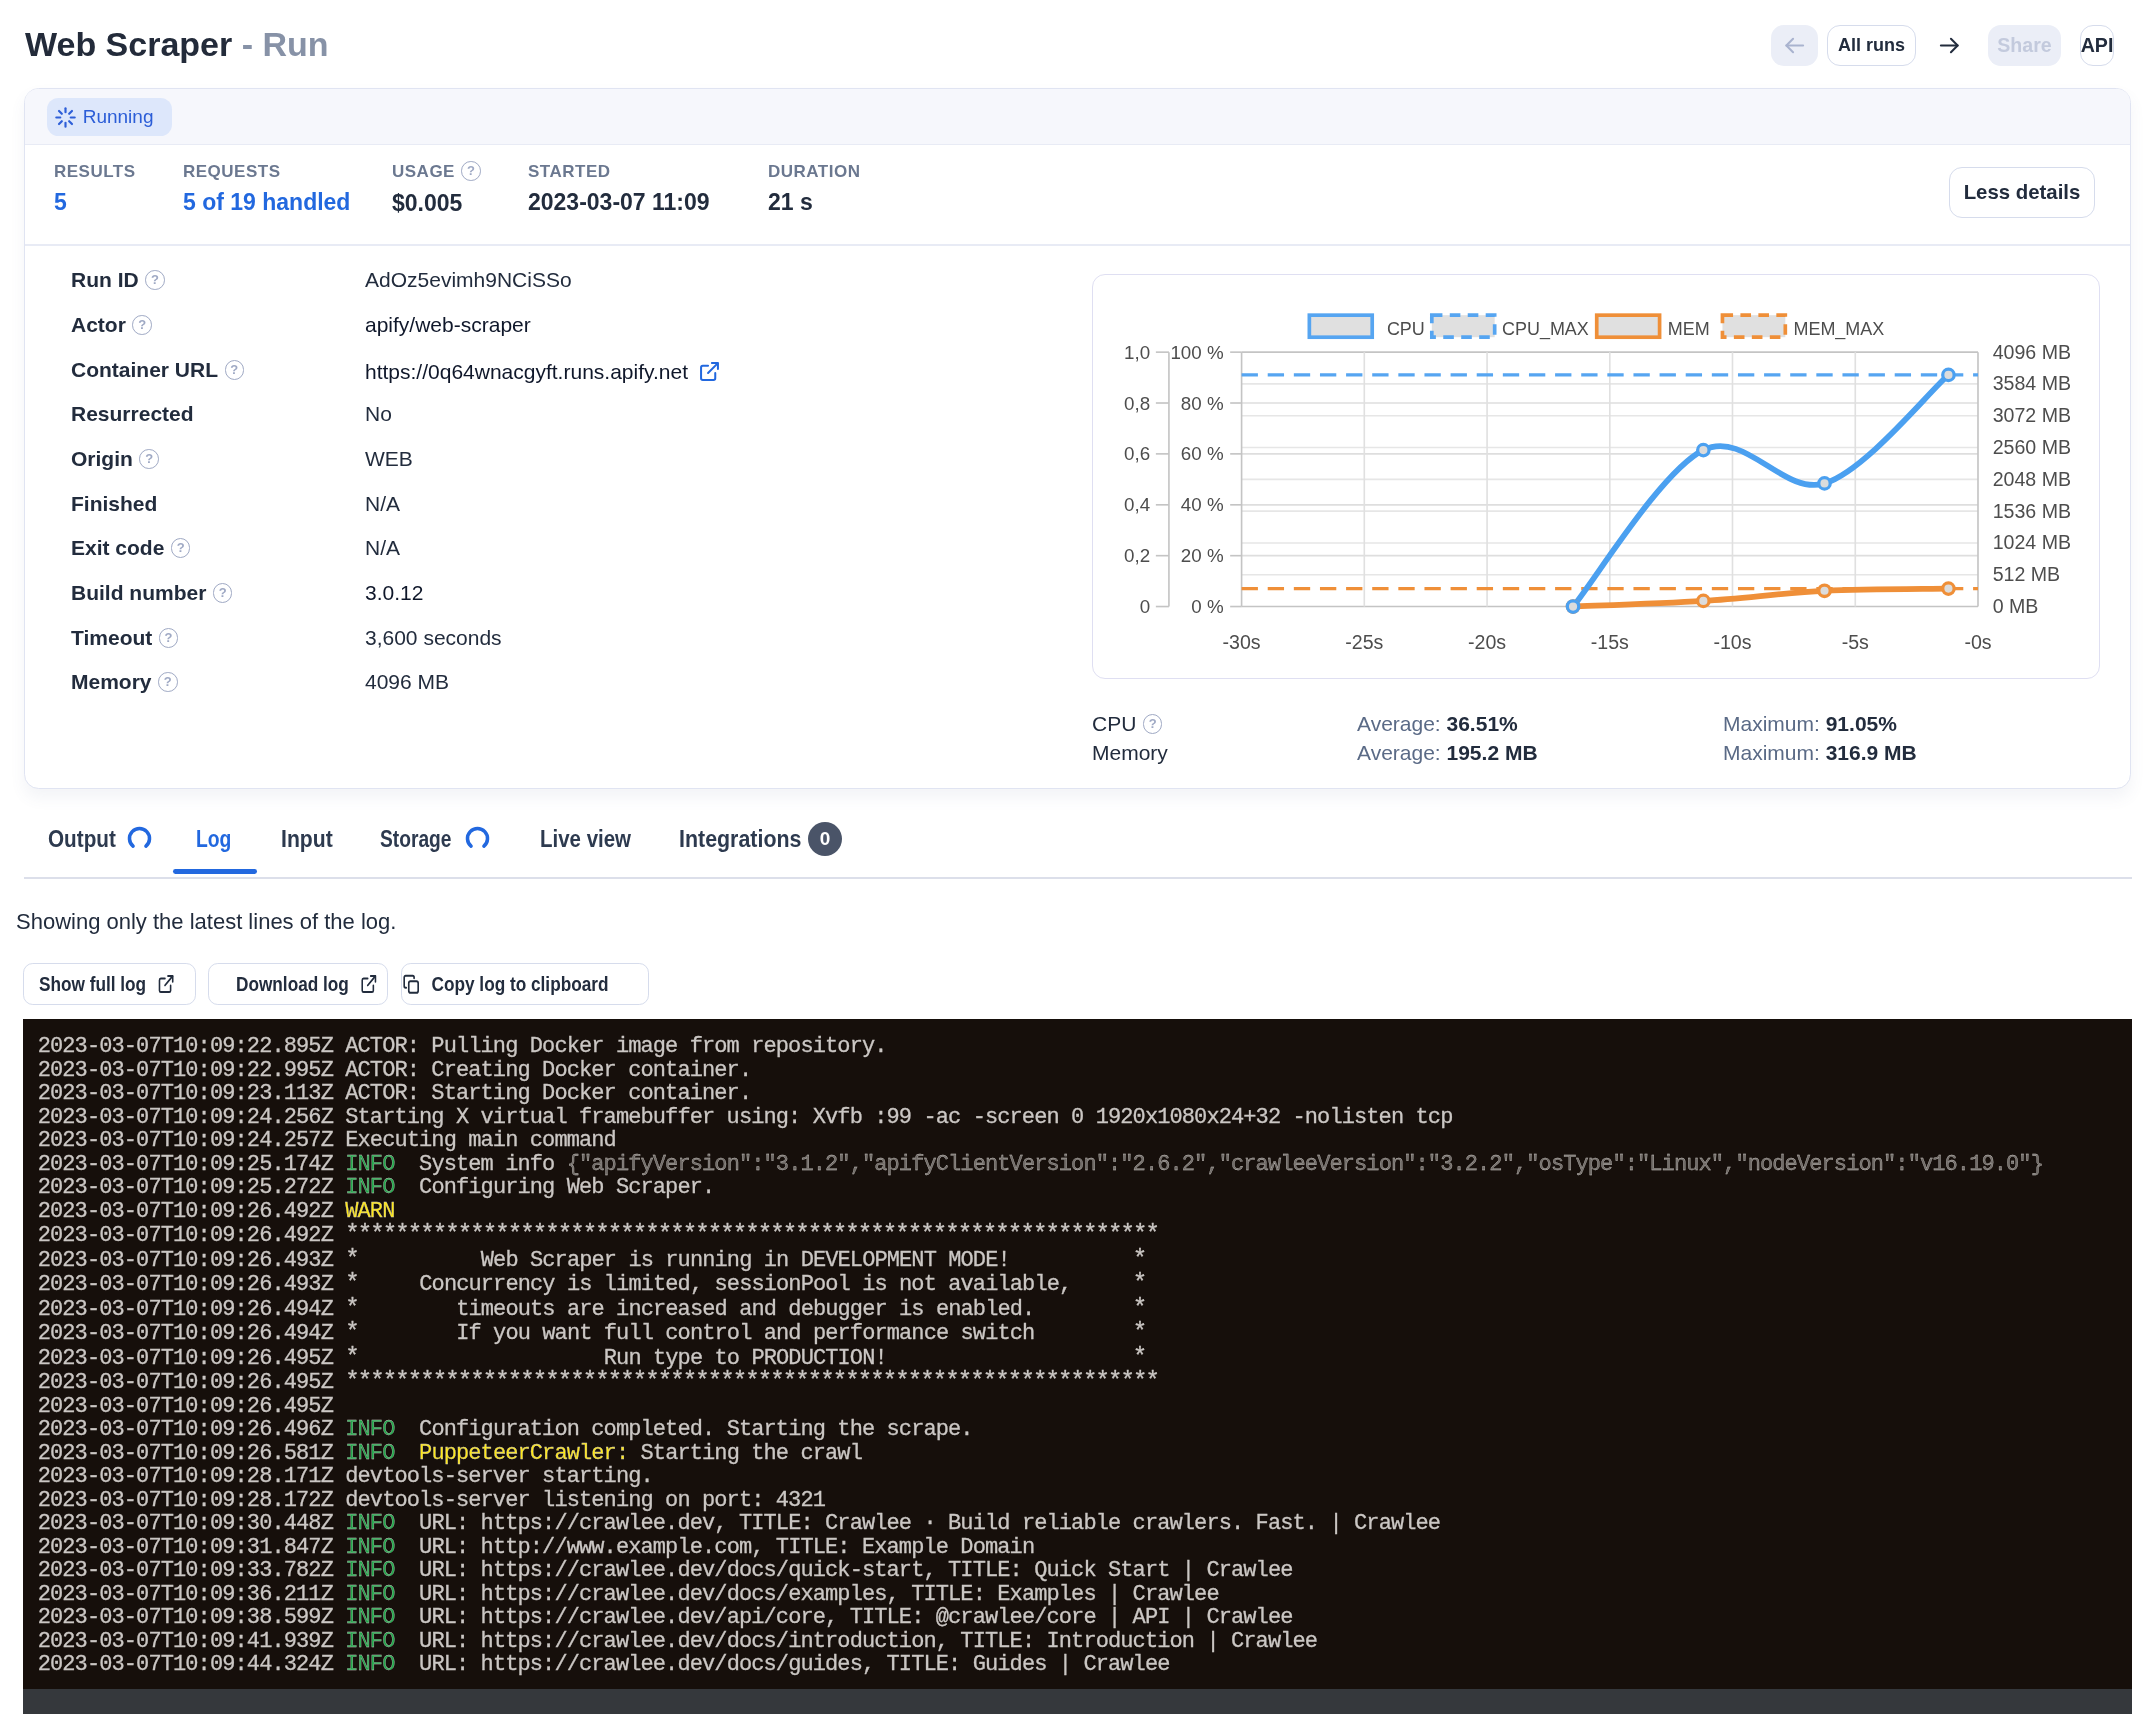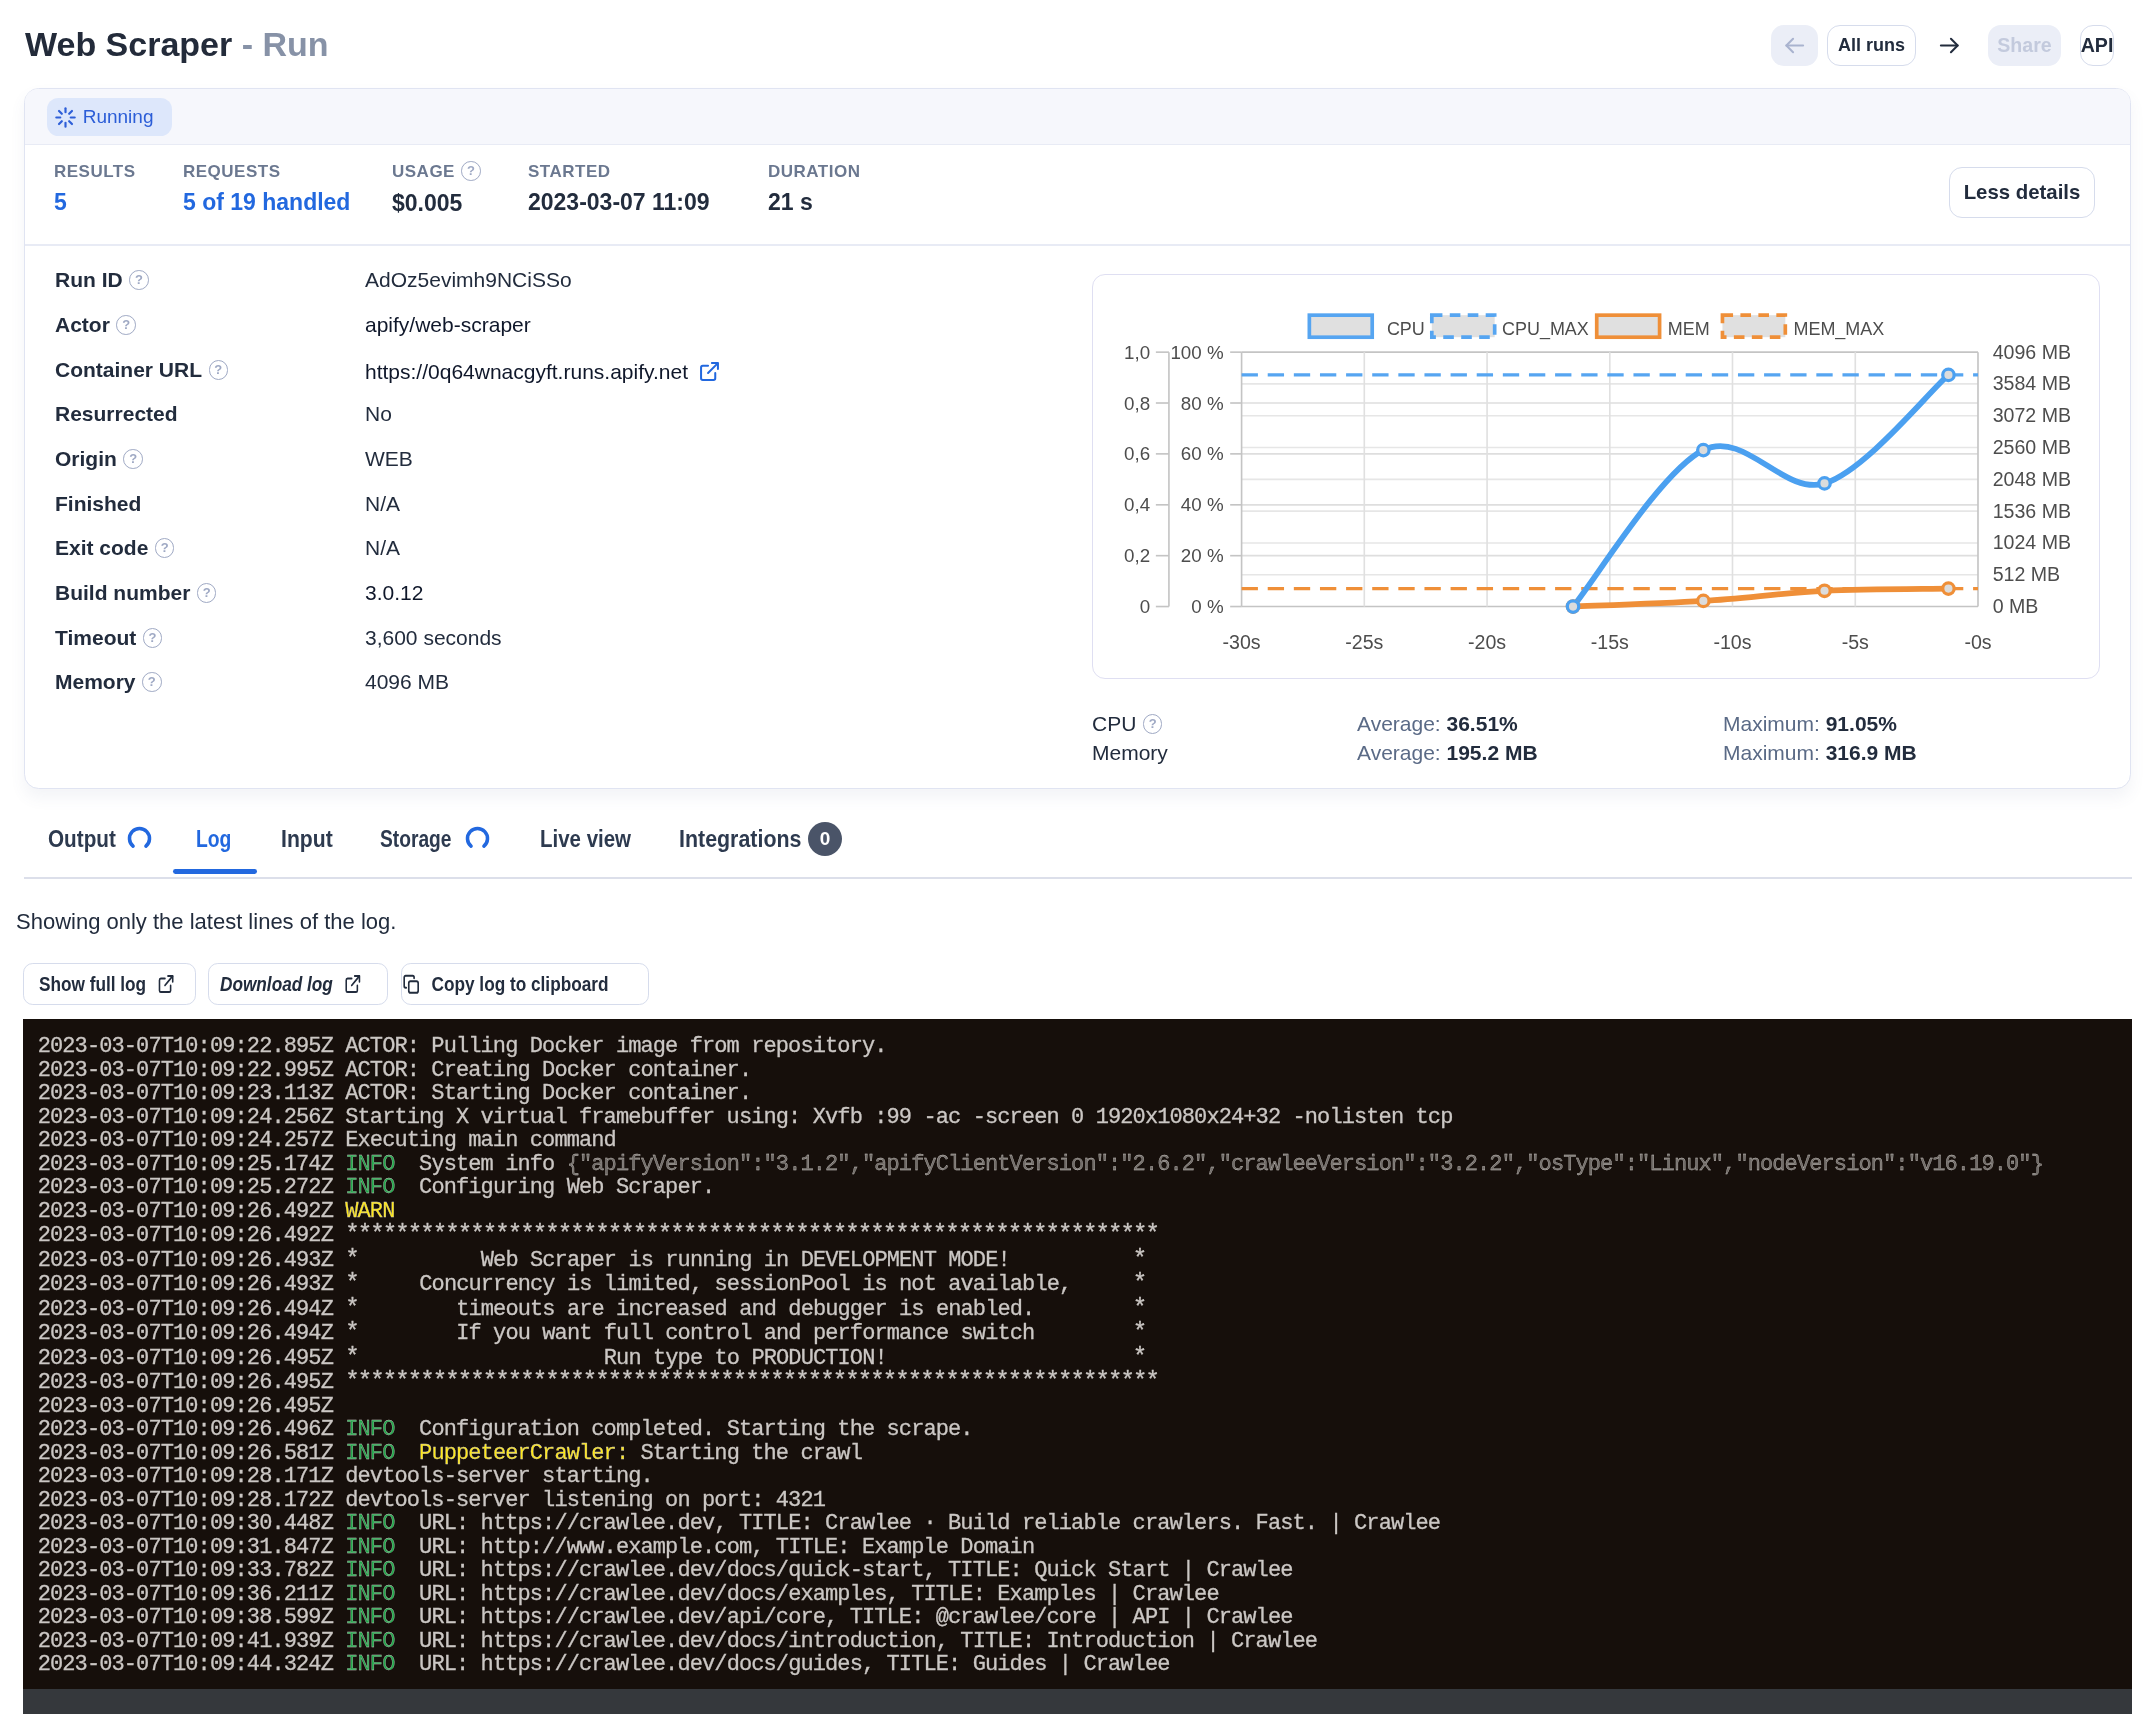--- a/index.html
+++ b/index.html
@@ -15,21 +15,21 @@
 .chead { position:absolute; left:0; top:0; right:0; height:56px; background:#f6f7fc; border-bottom:1.6px solid #e8ebf5; border-radius:13px 13px 0 0; }
 .badge { position:absolute; left:22px; top:9px; height:38px; padding:0 19px 0 8.2px; border-radius:11.4px; background:#dde7fb; display:flex; align-items:center; font-size:19px; font-weight:400; color:#2b5dd7; }
 .stat { position:absolute; top:0; }
 .statrow { position:absolute; left:0; top:56px; right:0; height:100px; }
 .sl { font-size:17px; font-weight:700; color:#6b7890; letter-spacing:0.5px; margin-top:17px; white-space:nowrap; }
 .sv { display:block; font-size:23px; font-weight:700; color:#222c3d; margin-top:7.3px; white-space:nowrap; }
 .b { color:#2268df; }
 .lessbtn { position:absolute; left:1924px; top:78px; width:146px; height:51px; border:1.6px solid #d6dcec; border-radius:13px; background:#fff; display:flex; align-items:center; justify-content:center; font-size:20.4px; font-weight:700; color:#222c3d; }
 .divh { position:absolute; left:0; right:0; top:155px; height:1.6px; background:#e8ebf5; }
 .drow { position:absolute; left:55px; height:28px; line-height:28px; font-size:21px; color:#222c3d; white-space:nowrap; }
-.dl { font-weight:700; }
+.dl { font-weight:700;margin-left:16px; }
 .dval { position:absolute; left:278px; top:0;margin-left:32px; }
 .lk { color:#0f172a; }
 
 .chart { position:absolute; left:1092px; top:274px; width:1008px; height:405px; border:1.6px solid #dfdff2; border-radius:13px; background:#fff; }
 .csum { position:absolute; font-size:21px; color:#222c3d; white-space:nowrap; }
 .glab { color:#5a6a86; }
 .gval { font-weight:700; color:#222c3d; }
 
 .tab { position:absolute; top:823px; height:33px; line-height:33px; font-size:23px; font-weight:700; color:#2d3a4f; white-space:nowrap; transform-origin:left center; }
 .tabblue { color:#2268df; }
@@ -227,21 +227,21 @@
 <div class="tabhr"></div>
 
 <div class="showing">Showing only the latest lines of the log.</div>
 <div class="logbtn" style="left:23px;width:173px;padding-left:14.7px;">
     <span class="sq">Show full log <svg width="22" height="22" viewBox="0 0 24 24" fill="none" stroke="#222c3d" stroke-width="2.1" stroke-linecap="round" stroke-linejoin="round">
         <path d="M18 13.5 V19 a1.8 1.8 0 0 1 -1.8 1.8 H5 A1.8 1.8 0 0 1 3.2 19 V7.8 A1.8 1.8 0 0 1 5 6 h5.5"></path>
         <polyline points="14.5,3.2 20.8,3.2 20.8,9.5"></polyline>
         <line x1="10.5" y1="13.5" x2="20.5" y2="3.5"></line>
       </svg></span>
   </div>
-<div class="logbtn" style="left:208px;width:180px;padding-left:11px;font-style:italic;">
+<div class="logbtn" style="left:208px;width:180px;padding-left:27px;">
     <span class="sq">Download log <svg width="22" height="22" viewBox="0 0 24 24" fill="none" stroke="#222c3d" stroke-width="2.1" stroke-linecap="round" stroke-linejoin="round">
         <path d="M18 13.5 V19 a1.8 1.8 0 0 1 -1.8 1.8 H5 A1.8 1.8 0 0 1 3.2 19 V7.8 A1.8 1.8 0 0 1 5 6 h5.5"></path>
         <polyline points="14.5,3.2 20.8,3.2 20.8,9.5"></polyline>
         <line x1="10.5" y1="13.5" x2="20.5" y2="3.5"></line>
       </svg></span>
   </div>
 <div class="logbtn" style="left:401px;width:248px;">
     <span class="sq"><svg width="23" height="23" viewBox="0 0 24 24" fill="none" stroke="#222c3d" stroke-width="2.1" stroke-linecap="round" stroke-linejoin="round">
         <rect x="8.6" y="8.6" width="12" height="12" rx="2.2"></rect>
         <path d="M5.4 15.4 H4.6 a1.8 1.8 0 0 1 -1.8 -1.8 V4.6 a1.8 1.8 0 0 1 1.8 -1.8 h9 a1.8 1.8 0 0 1 1.8 1.8 v0.8"></path>

